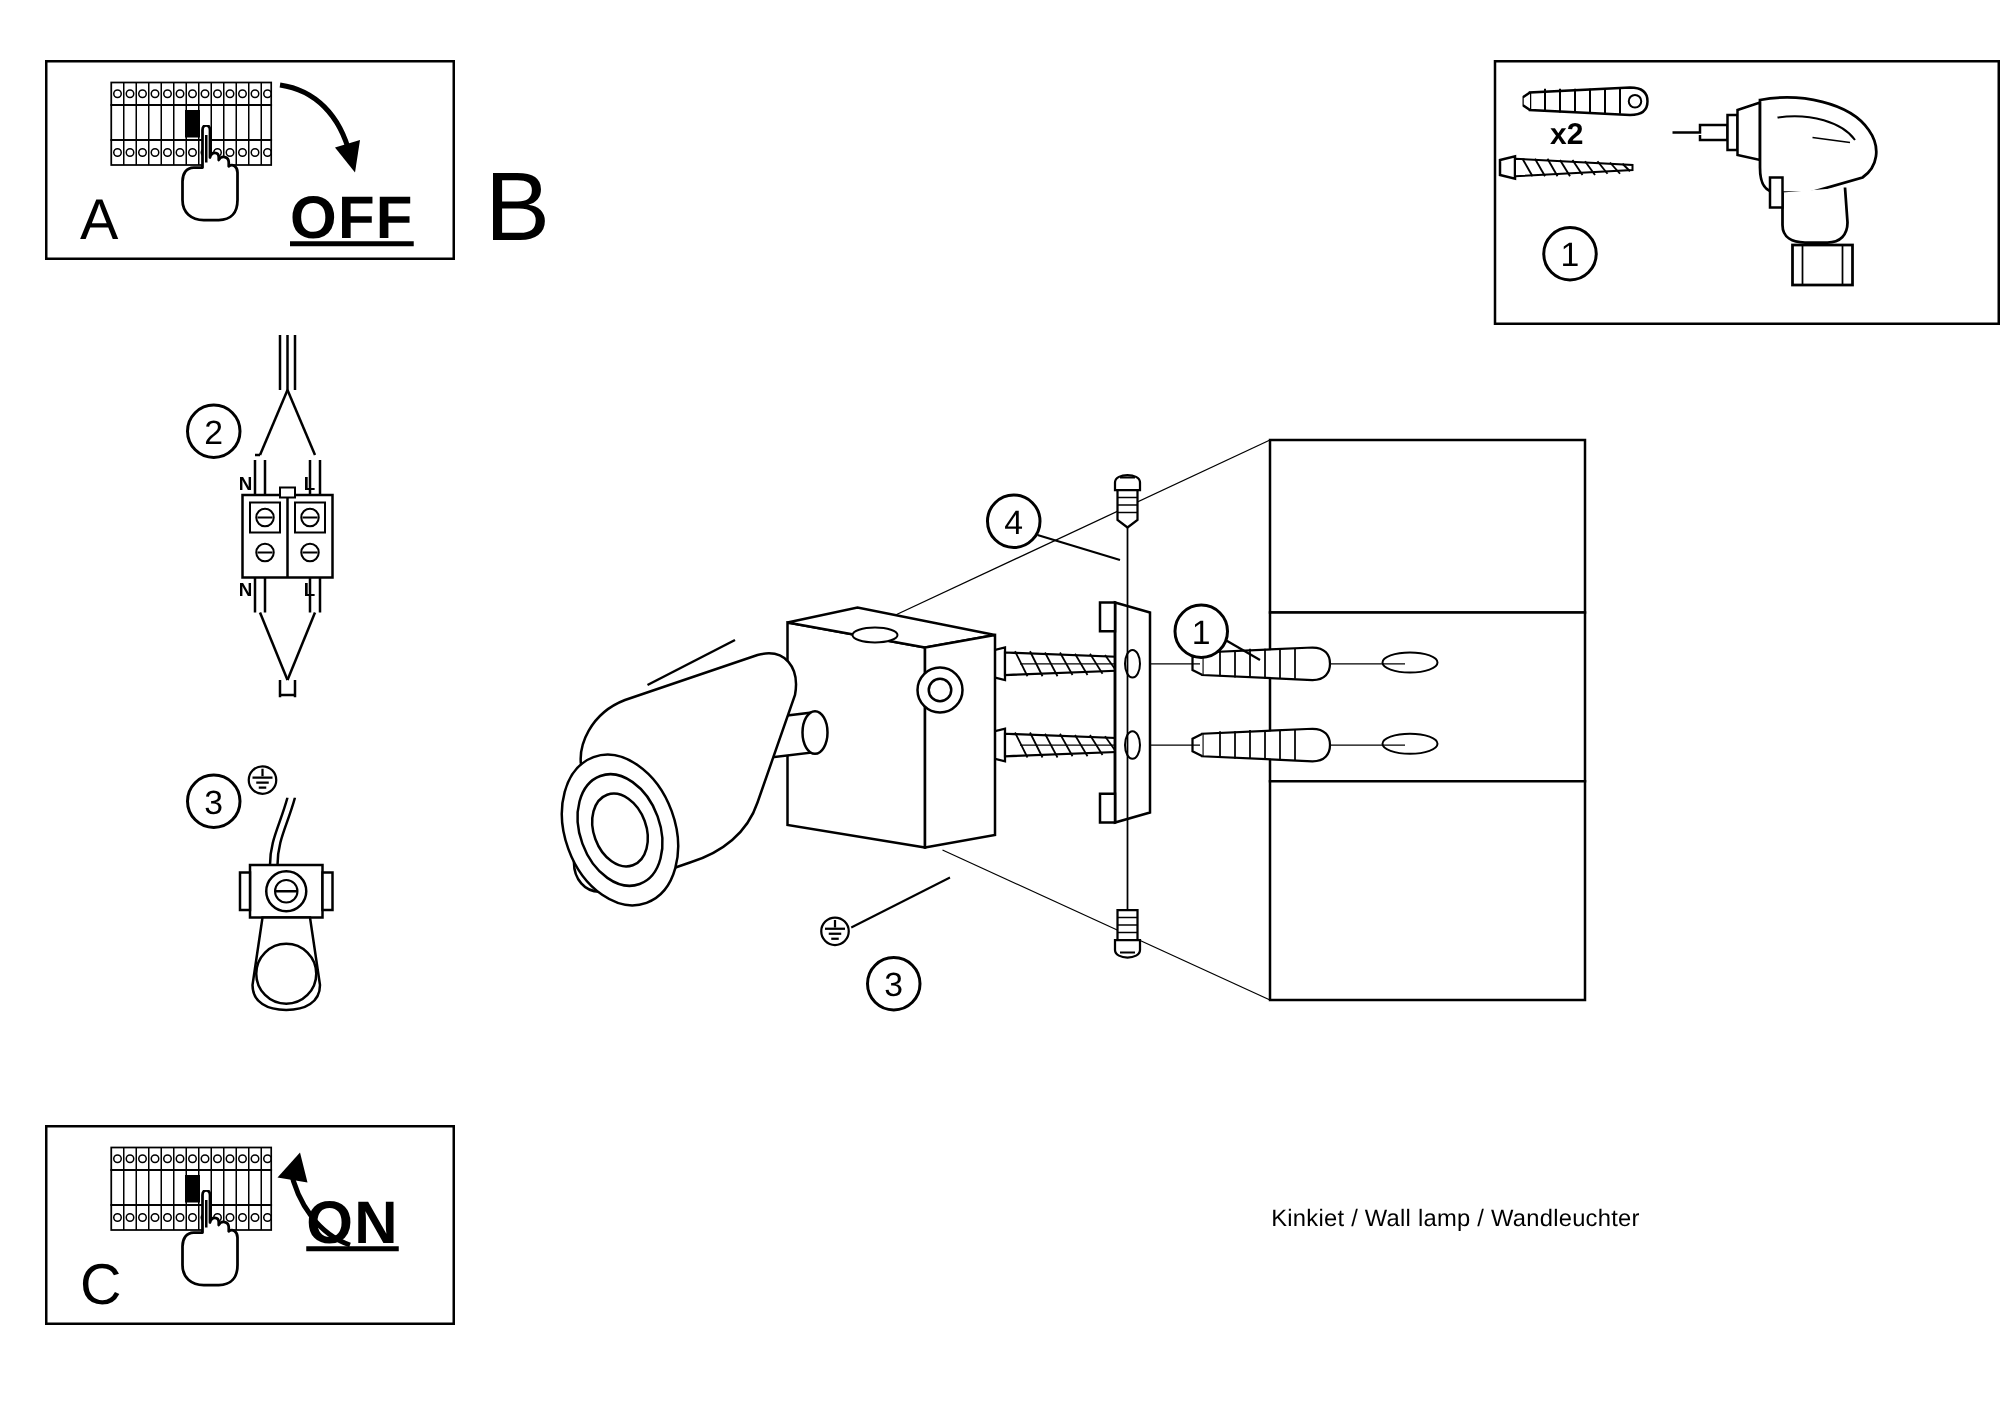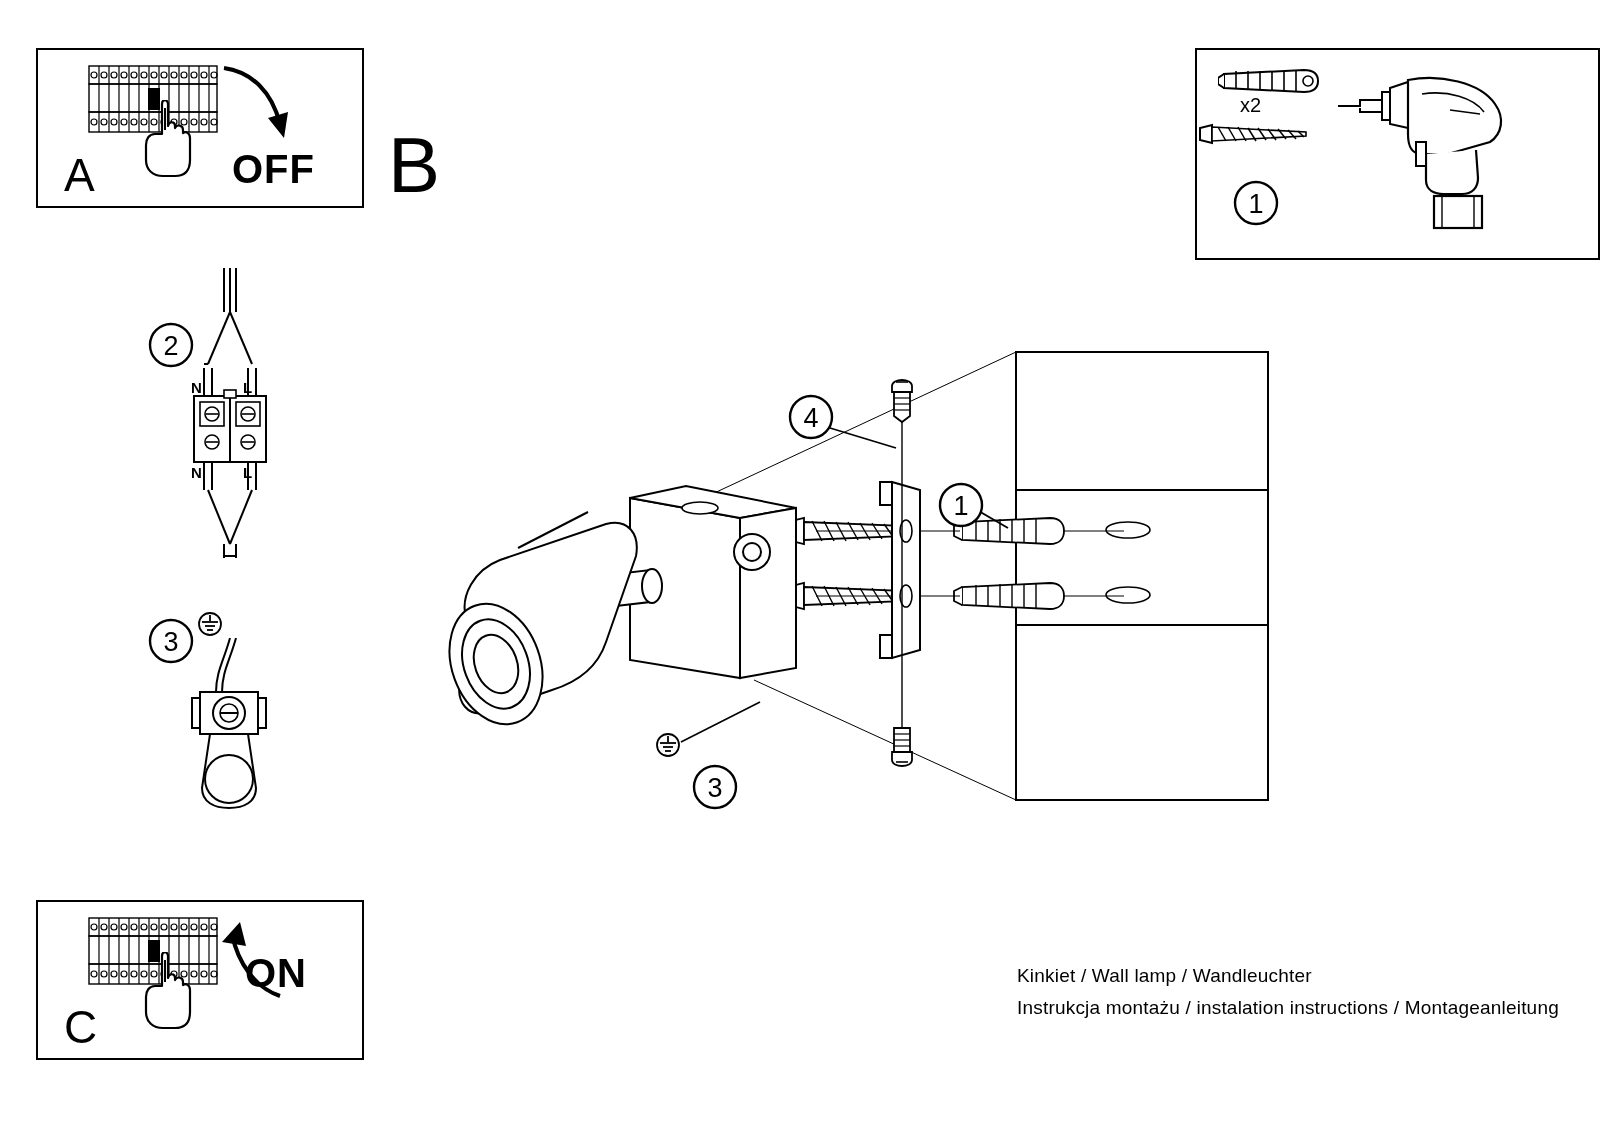--- a/index.html
+++ b/index.html
@@ -31,31 +31,32 @@
     font-size: 46px;
     font-weight: 400;
     line-height: 1;
   }
   .big-letter {
     font-size: 78px;
     font-weight: 400;
     line-height: 1;
   }
   .word {
-    font-size: 40px;
+    font-size: 48px;
     font-weight: 700;
     letter-spacing: 1px;
+    text-decoration: underline;
   }
   .small-label {
     font-size: 15px;
     font-weight: 700;
   }
   .qty-label {
-    font-size: 20px;
-    font-weight: 400;
+    font-size: 24px;
+    font-weight: 700;
   }
   .footer-line {
     font-size: 19px;
     letter-spacing: 0.2px;
   }
   svg { display: block; }
   .nofill { fill: none; }
 </style>
 </head>
 <body>
@@ -519,16 +520,15 @@
 
   <div class="abs" style="left:218px; top:912px;">
     <svg width="74" height="90" viewBox="0 0 74 90">
       <path d="M62 84 C38 76 20 52 14 22" fill="none" stroke="#000" stroke-width="4"></path>
       <path d="M4 30 L22 10 L28 34 Z" fill="#000"></path>
     </svg>
   </div>
 
   <div class="txt word" style="left:245px; top:951px;">ON</div>
 
-  <div class="txt footer-line" style="left:1017px; top:997px;">Instrukcja montażu / instalation instructions / Montageanleitung</div>
   <div class="txt footer-line" style="left:1017px; top:965px;">Kinkiet / Wall lamp / Wandleuchter</div>
 
 </div>
 
 </body></html>

